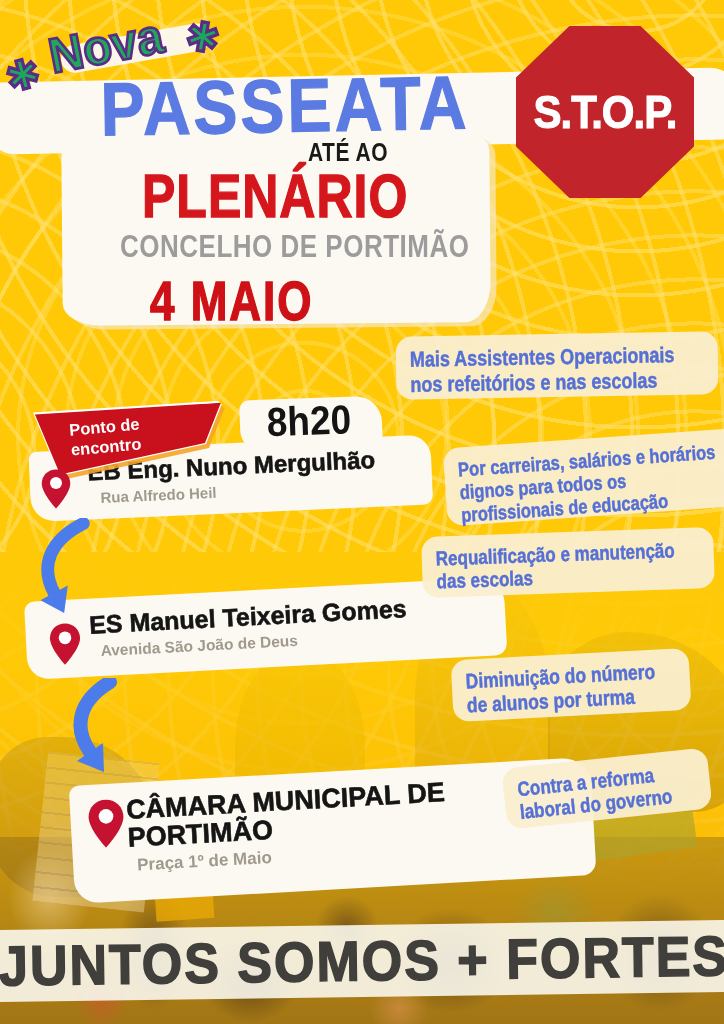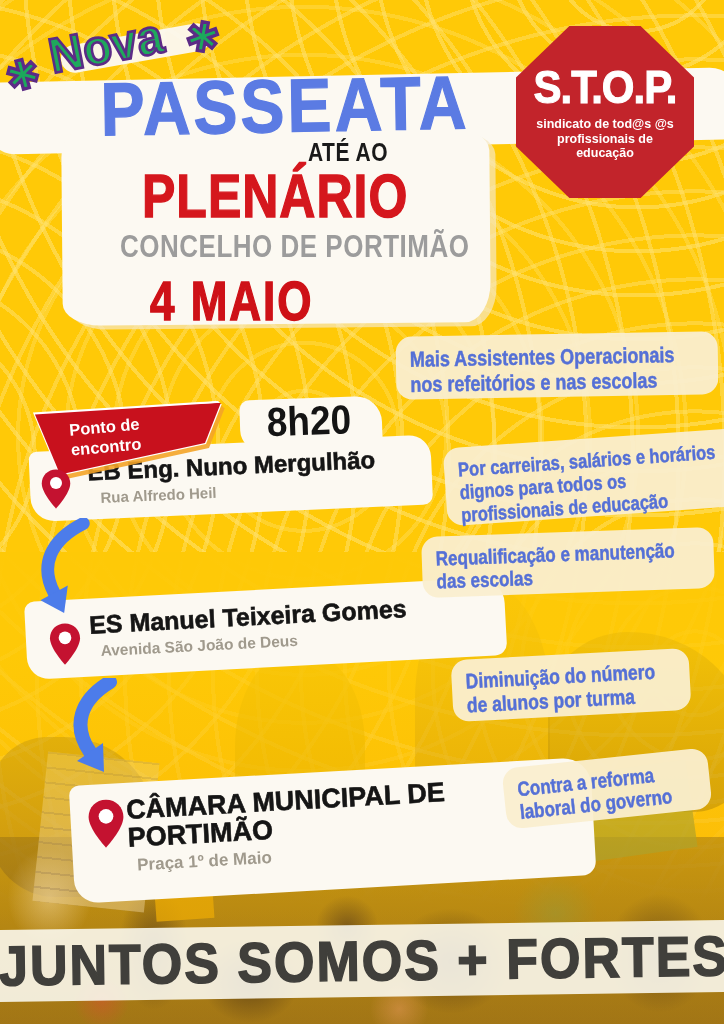--- a/index.html
+++ b/index.html
@@ -181,21 +181,20 @@
   <div class="t nova">Nova</div>
   <div class="t nova-ast ast-right">✱</div>
   <div class="t passeata fat">PASSEATA</div>
   <div class="t ate-ao">ATÉ AO</div>
   <div class="t plenario fat">PLENÁRIO</div>
   <div class="t concelho">CONCELHO DE PORTIMÃO</div>
   <div class="t maio fat">4 MAIO</div>
 
   <div class="stop">
     <div class="stop-acro">S.T.O.P.</div>
-    <div class="stop-org">sindicato de tod@s @s profissionais de educação</div>
   </div>
 
   <div class="bubble b1">
       <span class="inner">Mais Assistentes Operacionais nos refeitórios e nas escolas</span>
     </div>
   <div class="bubble b2">
       <span class="inner">Por carreiras, salários e horários dignos para todos os profissionais de educação</span>
     </div>
   <div class="bubble b3">
       <span class="inner">Requalificação e manutenção das escolas</span>

